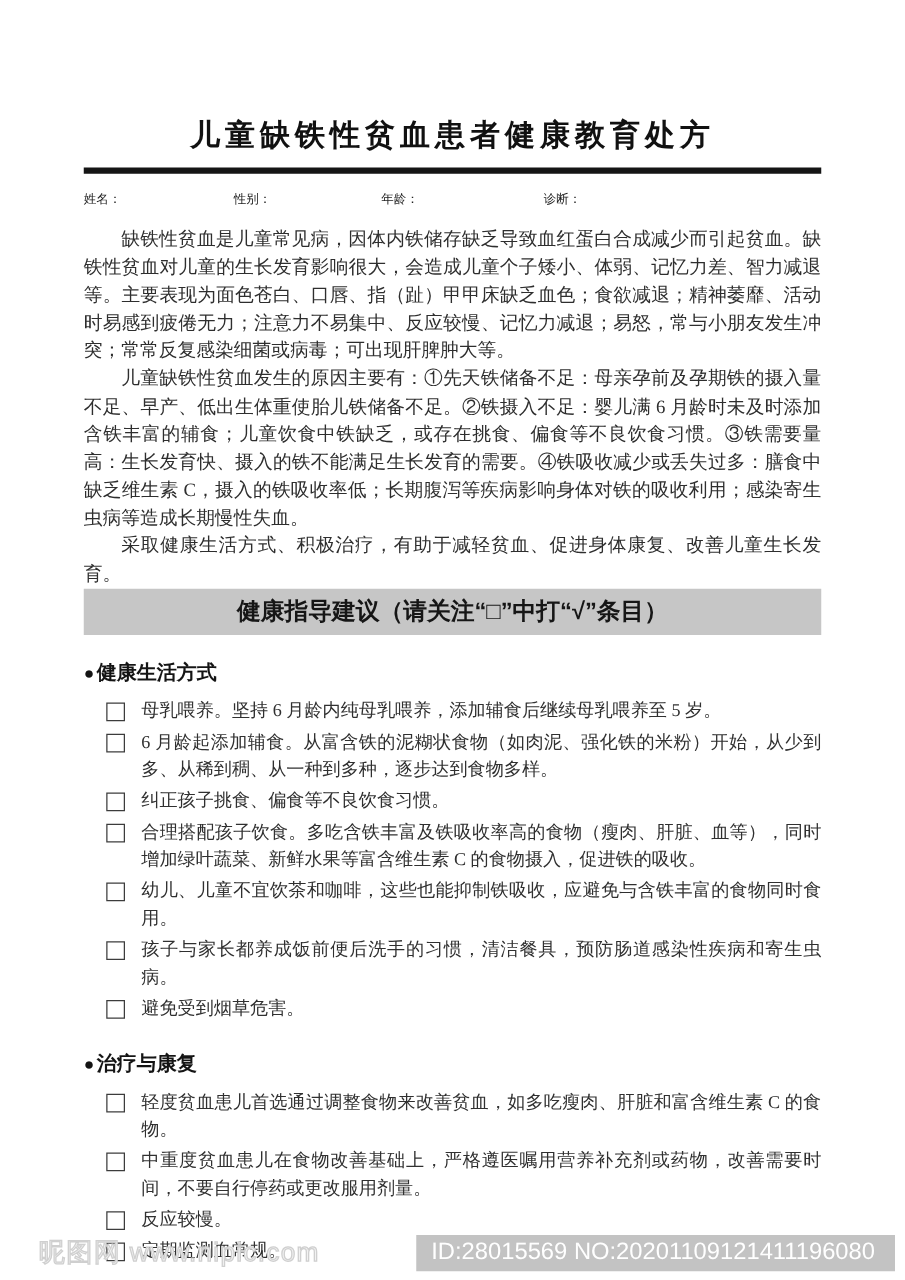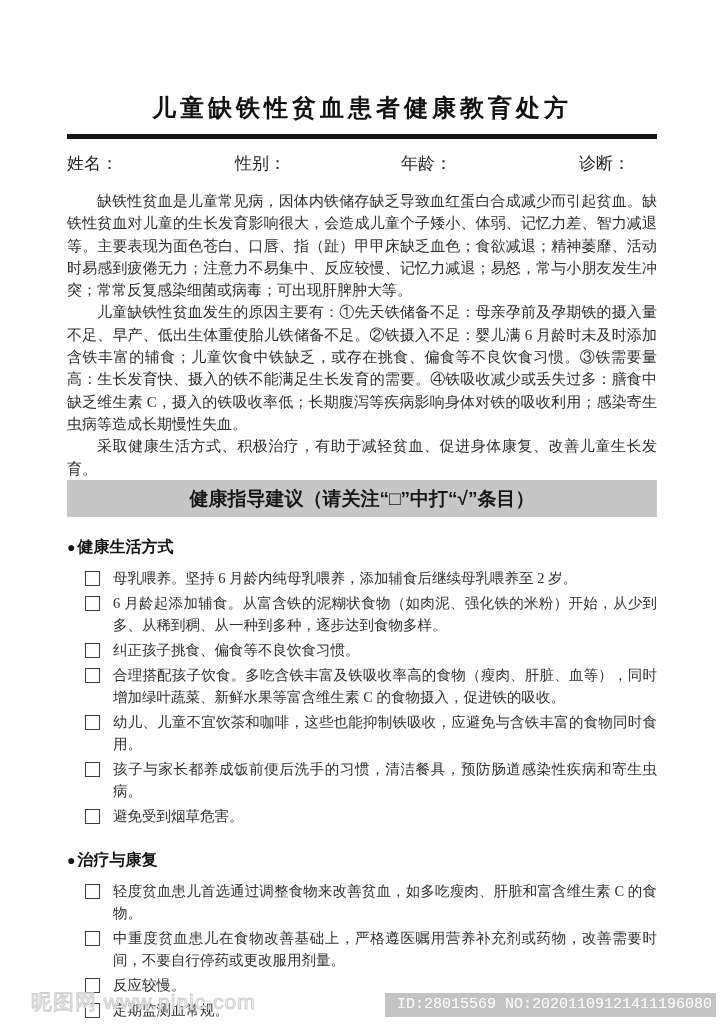--- a/index.html
+++ b/index.html
@@ -26,23 +26,22 @@
     color: #111111;
   }
   .title-rule {
     height: 5px;
     background: #151515;
     margin-top: 10px;
   }
   .form-row {
     display: flex;
     margin-top: 13px;
-    font-size: 17px;
+    font-size: 10px;
     color: #222;
-    gap: 48px;
   }
   .form-field { display: flex; align-items: baseline; }
   .form-field:nth-child(1) { width: 120px; }
   .form-field:nth-child(2) { width: 118px; }
   .form-field:nth-child(3) { width: 130px; }
   .intro { margin-top: 15px; }
   .para {
     margin: 0;
     font-size: 15px;
     line-height: 22.3px;
@@ -104,23 +103,23 @@
     -webkit-text-stroke: 1px #cfcfcf;
     letter-spacing: 1px;
     white-space: nowrap;
   }
   .id-badge {
     position: absolute;
     right: 8px;
     bottom: 7px;
     background: #c3c3c3;
     color: #ffffff;
-    font-family: Liberation Mono, monospace;
-    font-size: 15px;
-    padding: 3px 4px 4px 12px;
+    font-family: Liberation Sans, sans-serif;
+    font-size: 19px;
+    padding: 3px 16px 4px 12px;
     white-space: nowrap;
   }
 </style>
 </head>
 <body>
 
 <div class="page">
   <div class="content">
 
     <h1 class="doc-title">儿童缺铁性贫血患者健康教育处方</h1>
@@ -149,21 +148,21 @@
 
     <div class="section-bar">健康指导建议（请关注“□”中打“√”条目）</div>
 
     <div class="sections">
         <div class="sec-heading">
           <span class="bullet">●</span>
           <span>健康生活方式</span>
         </div>
         <div class="check-item">
           <span class="checkbox"></span>
-          <span class="check-text">母乳喂养。坚持 6 月龄内纯母乳喂养，添加辅食后继续母乳喂养至 2 岁。</span>
+          <span class="check-text">母乳喂养。坚持 6 月龄内纯母乳喂养，添加辅食后继续母乳喂养至 5 岁。</span>
         </div>
         <div class="check-item">
           <span class="checkbox"></span>
           <span class="check-text">6 月龄起添加辅食。从富含铁的泥糊状食物（如肉泥、强化铁的米粉）开始，从少到多、从稀到稠、从一种到多种，逐步达到食物多样。</span>
         </div>
         <div class="check-item">
           <span class="checkbox"></span>
           <span class="check-text">纠正孩子挑食、偏食等不良饮食习惯。</span>
         </div>
         <div class="check-item">

